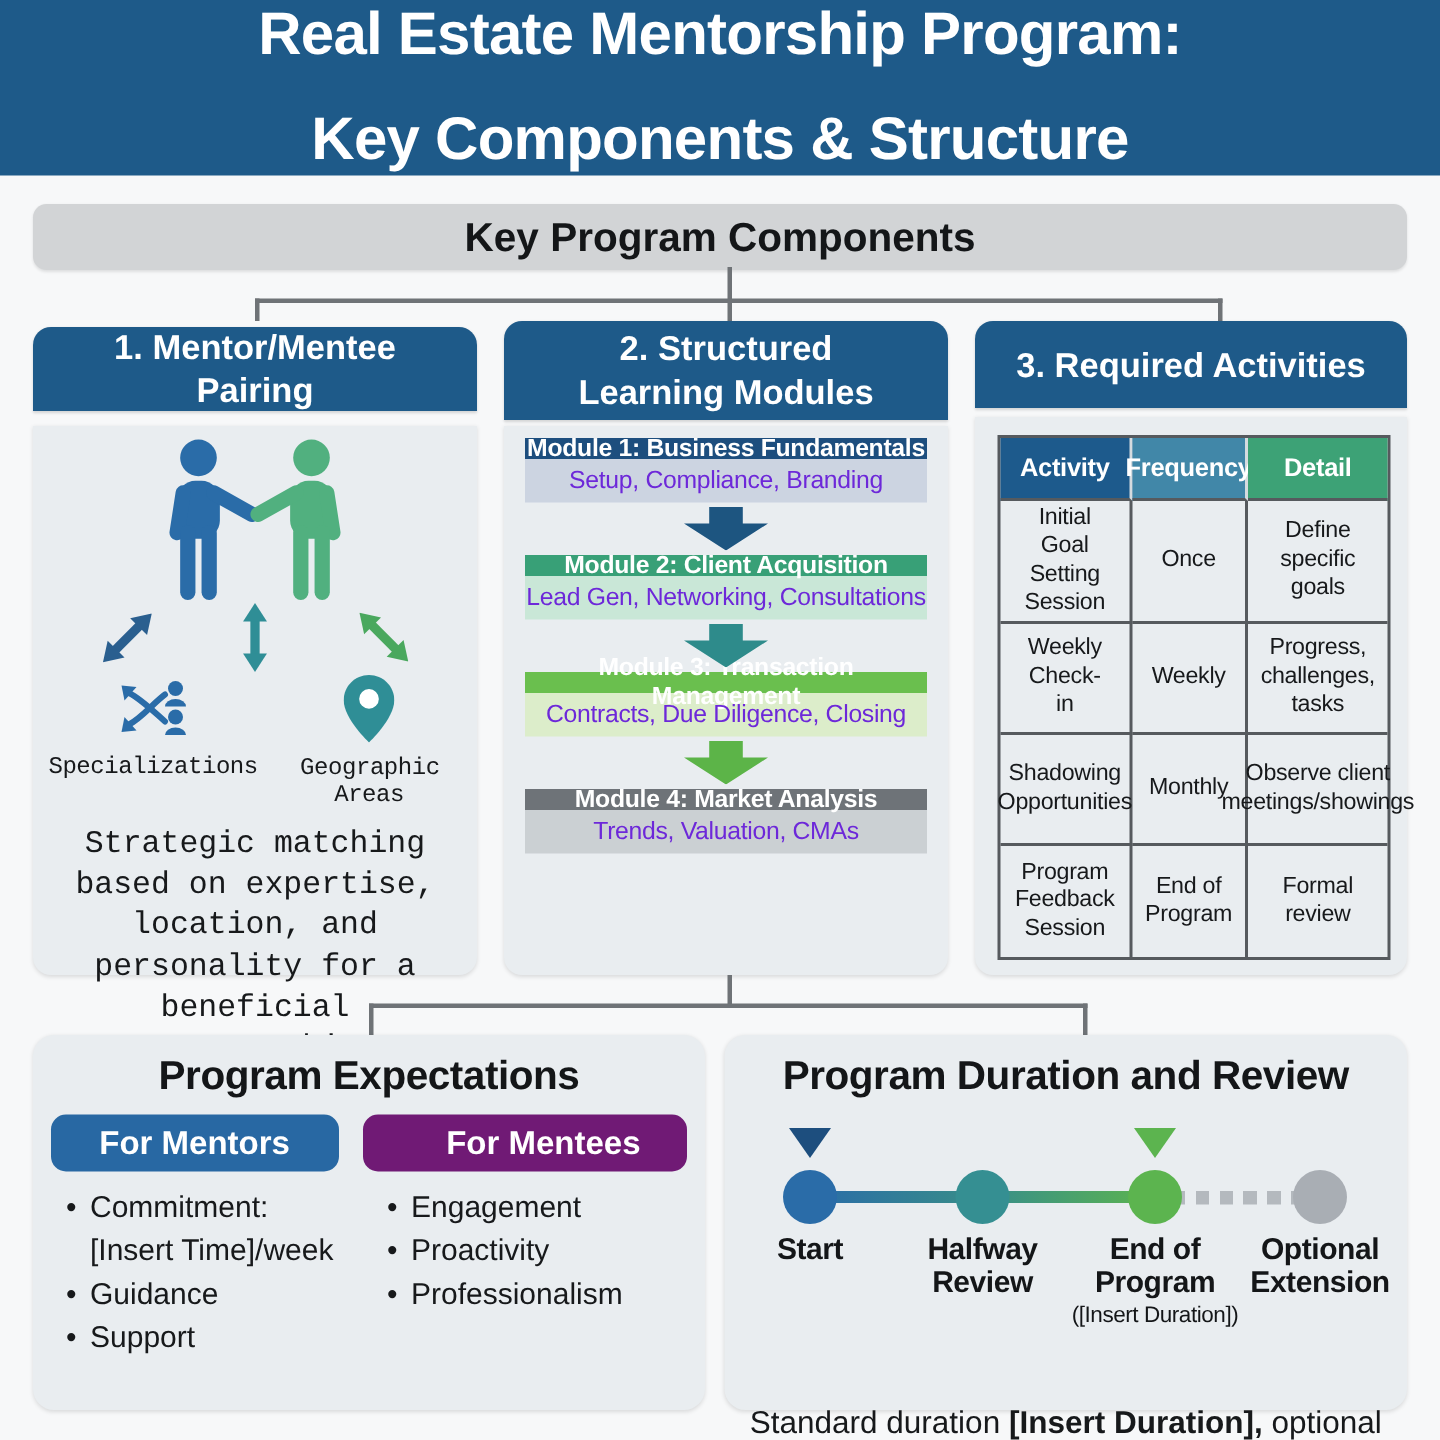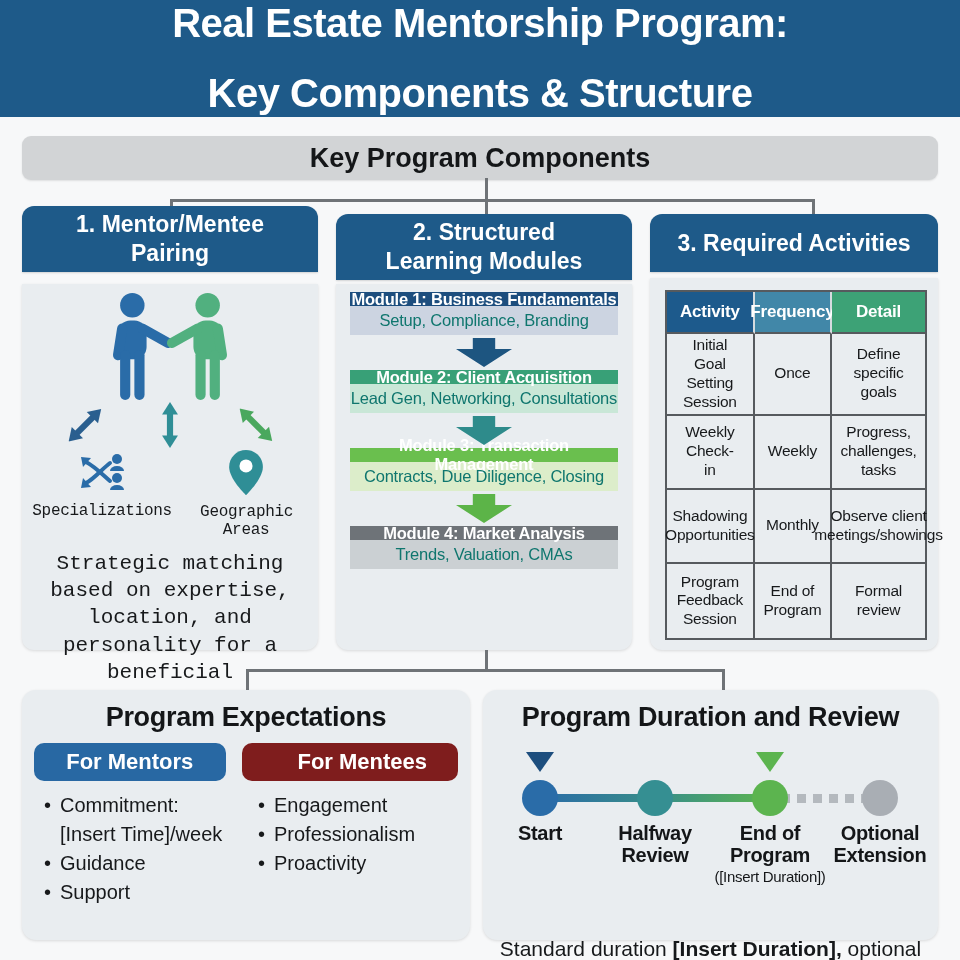--- a/index.html
+++ b/index.html
@@ -20,21 +20,21 @@
   .conn{position:absolute;background:#6f7377;}
 
   
   .col-header{position:absolute;background:#1e5a89;color:#fff;border-radius:12px 12px 0 0;
     display:flex;align-items:center;justify-content:center;text-align:center;
     font-weight:bold;font-size:23px;line-height:1.25;padding:0 26px;box-sizing:border-box;
     box-shadow:0 1px 2px rgba(0,0,0,.15);}
   .col-body{position:absolute;background:#e9edf0;border-radius:0 0 12px 12px;
     box-shadow:0 1px 3px rgba(0,0,0,.12);box-sizing:border-box;}
 
-  #hdr-pairing{left:22px;top:206px;width:296px;height:66px;text-align:center;}
+  #hdr-pairing{left:22px;top:218px;width:296px;height:56px;text-align:center;}
   #body-pairing{left:22px;top:284px;width:296px;height:366px;font-family:Liberation Mono, monospace;}
   #hdr-modules{left:336px;top:214px;width:296px;height:66px;}
   #body-modules{left:336px;top:284px;width:296px;height:366px;padding:8px 14px;}
   #hdr-activities{left:650px;top:214px;width:288px;height:58px;}
   #body-activities{left:650px;top:278px;width:288px;height:372px;}
 
   
   .people-wrap{display:flex;justify-content:center;margin-top:8px;}
   .pair-arrows{display:flex;height:50px;margin-top:-4px;padding:0 20px;}
   .pair-arrows > span{flex:1;display:flex;align-items:center;justify-content:center;}
@@ -46,21 +46,21 @@
   .factor-label{font-size:16px;line-height:1.15;color:#17191b;text-align:center;
     letter-spacing:-0.3px;margin-top:3px;white-space:nowrap;}
   .factor-label.wrap{white-space:normal;max-width:92px;}
   .pairing-desc{margin-top:10px;padding:0 16px;text-align:center;font-size:21px;
     line-height:1.3;color:#17191b;}
 
   
   .module-title{height:14px;display:flex;align-items:center;justify-content:center;
     color:#fff;font-weight:bold;font-size:16.5px;letter-spacing:-0.2px;text-align:center;}
   .module-sub{height:29px;display:flex;align-items:center;justify-content:center;
-    font-size:16.5px;color:#0f766e;letter-spacing:-0.2px;text-align:center;}
+    font-size:16.5px;color:#6d28d9;letter-spacing:-0.2px;text-align:center;}
   .m1t{background:#1d4e7e;} .m1s{background:#ccd4e1;}
   .m2t{background:#38a077;} .m2s{background:#c9e7d7;}
   .m3t{background:#6abf4e;} .m3s{background:#dcedca;}
   .m4t{background:#6e7378;} .m4s{background:#cbd0d3;}
   .flow-arrow{width:56px;height:29px;margin:3px auto;
     clip-path:polygon(30% 0,70% 0,70% 38%,100% 38%,50% 100%,0% 38%,30% 38%);}
   .fa1{background:#1d5580;} .fa2{background:#2e8b8b;} .fa3{background:#5cb448;}
 
   
   .acts-table{position:absolute;left:15px;top:12px;width:258px;height:346px;display:grid;
@@ -77,21 +77,21 @@
   
   .panel{position:absolute;background:#e9edf0;border-radius:14px;box-shadow:0 1px 3px rgba(0,0,0,.12);}
   #panel-expect{left:22px;top:690px;width:448px;height:250px;}
   #panel-duration{left:483px;top:690px;width:455px;height:250px;}
   .panel-title{margin-top:12px;text-align:center;font-size:27px;font-weight:bold;color:#141618;letter-spacing:-0.3px;}
 
   .pills{display:flex;gap:16px;padding:0 12px;margin-top:10px;}
   .pill{flex:1;height:38px;border-radius:10px;display:flex;align-items:center;justify-content:center;
     color:#fff;font-weight:bold;font-size:22px;}
   .pill-mentors{background:#2868a3;}
-  .pill-mentees{background:#7f1d1d;padding-left:25px;}
+  .pill-mentees{background:#701a75;padding-left:25px;}
   .exp-lists{display:flex;padding:6px 10px 0 10px;}
   .exp-list{flex:1;padding:4px 6px 0 10px;}
   .exp-item{position:relative;padding-left:18px;font-size:20px;line-height:1.45;color:#17191b;}
   .exp-item::before{content:"\2022";position:absolute;left:2px;}
 
   
   .timeline{position:absolute;left:0;top:55px;width:455px;height:130px;}
   .tl-line{position:absolute;top:49px;left:57px;width:230px;height:8px;border-radius:4px;
     background:linear-gradient(90deg,#2a6ca8,#3a9185 55%,#5cb44f);}
   .tl-dash{position:absolute;top:49px;left:298px;width:92px;height:9px;
@@ -259,22 +259,22 @@
       <div class="pill pill-mentees">For Mentees</div>
     </div>
     <div class="exp-lists">
       <div class="exp-list">
         <div class="exp-item">Commitment: [Insert Time]/week</div>
         <div class="exp-item">Guidance</div>
         <div class="exp-item">Support</div>
       </div>
       <div class="exp-list">
         <div class="exp-item">Engagement</div>
+        <div class="exp-item">Proactivity</div>
         <div class="exp-item">Professionalism</div>
-        <div class="exp-item">Proactivity</div>
       </div>
     </div>
   </div>
 
   <div class="panel" id="panel-duration">
     <div class="panel-title">Program Duration and Review</div>
     <div class="timeline">
       <div class="tri tri1"></div>
       <div class="tri tri3"></div>
       <div class="tl-line"></div>

